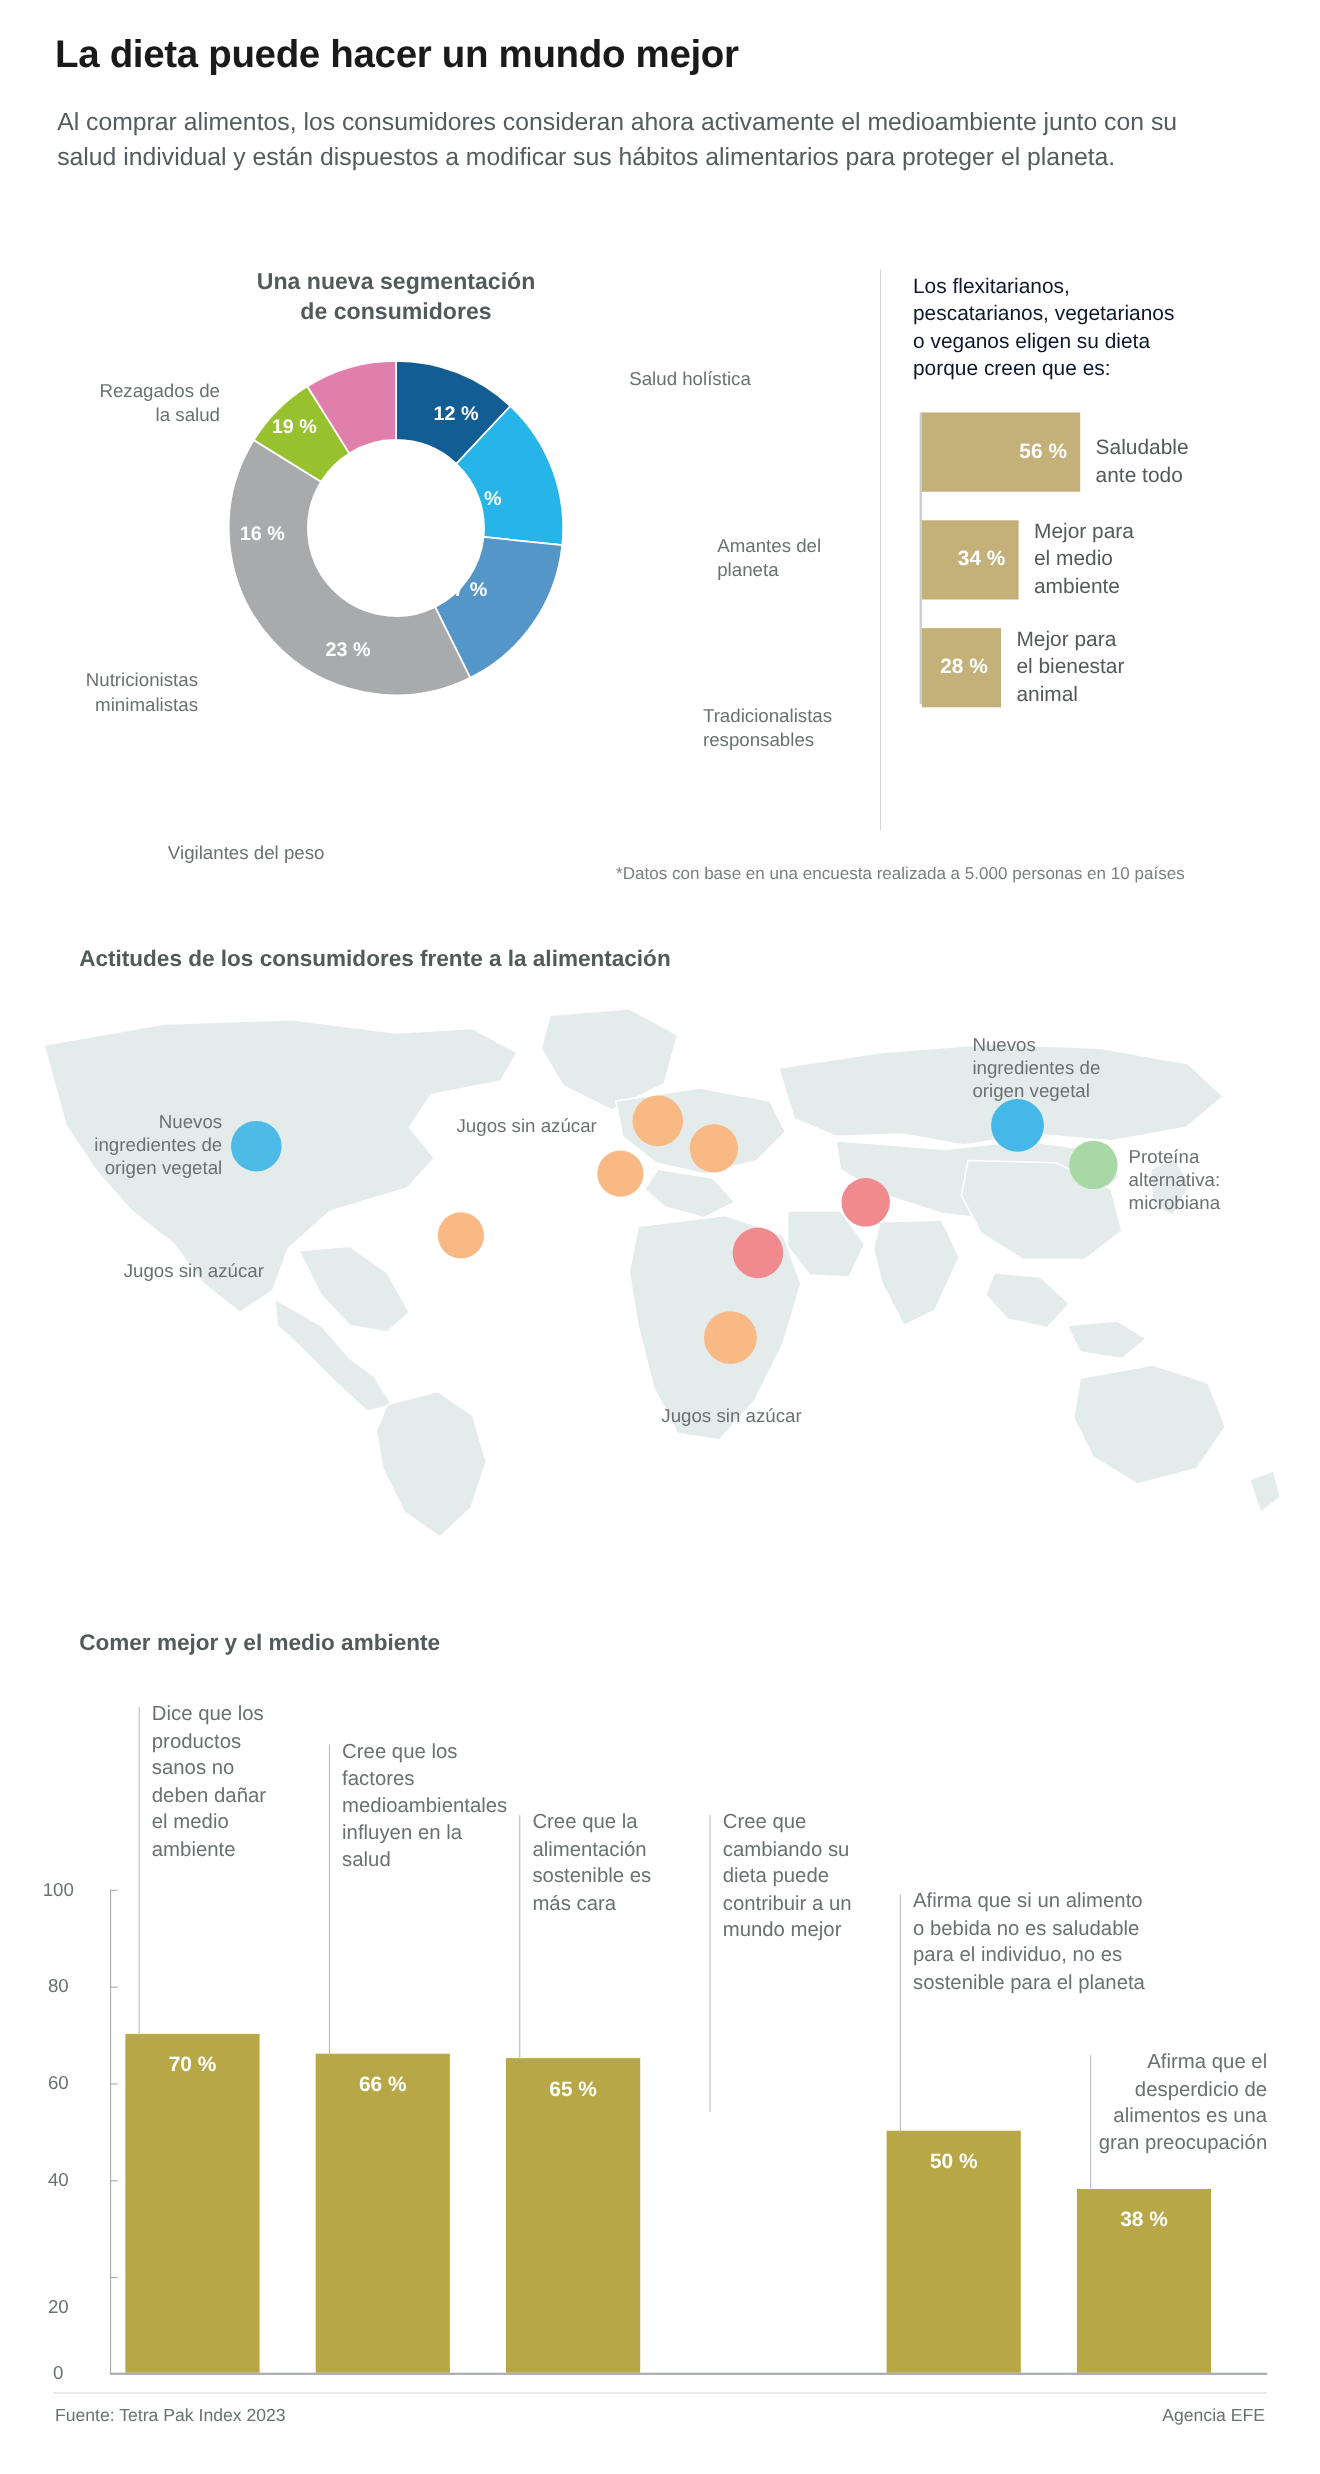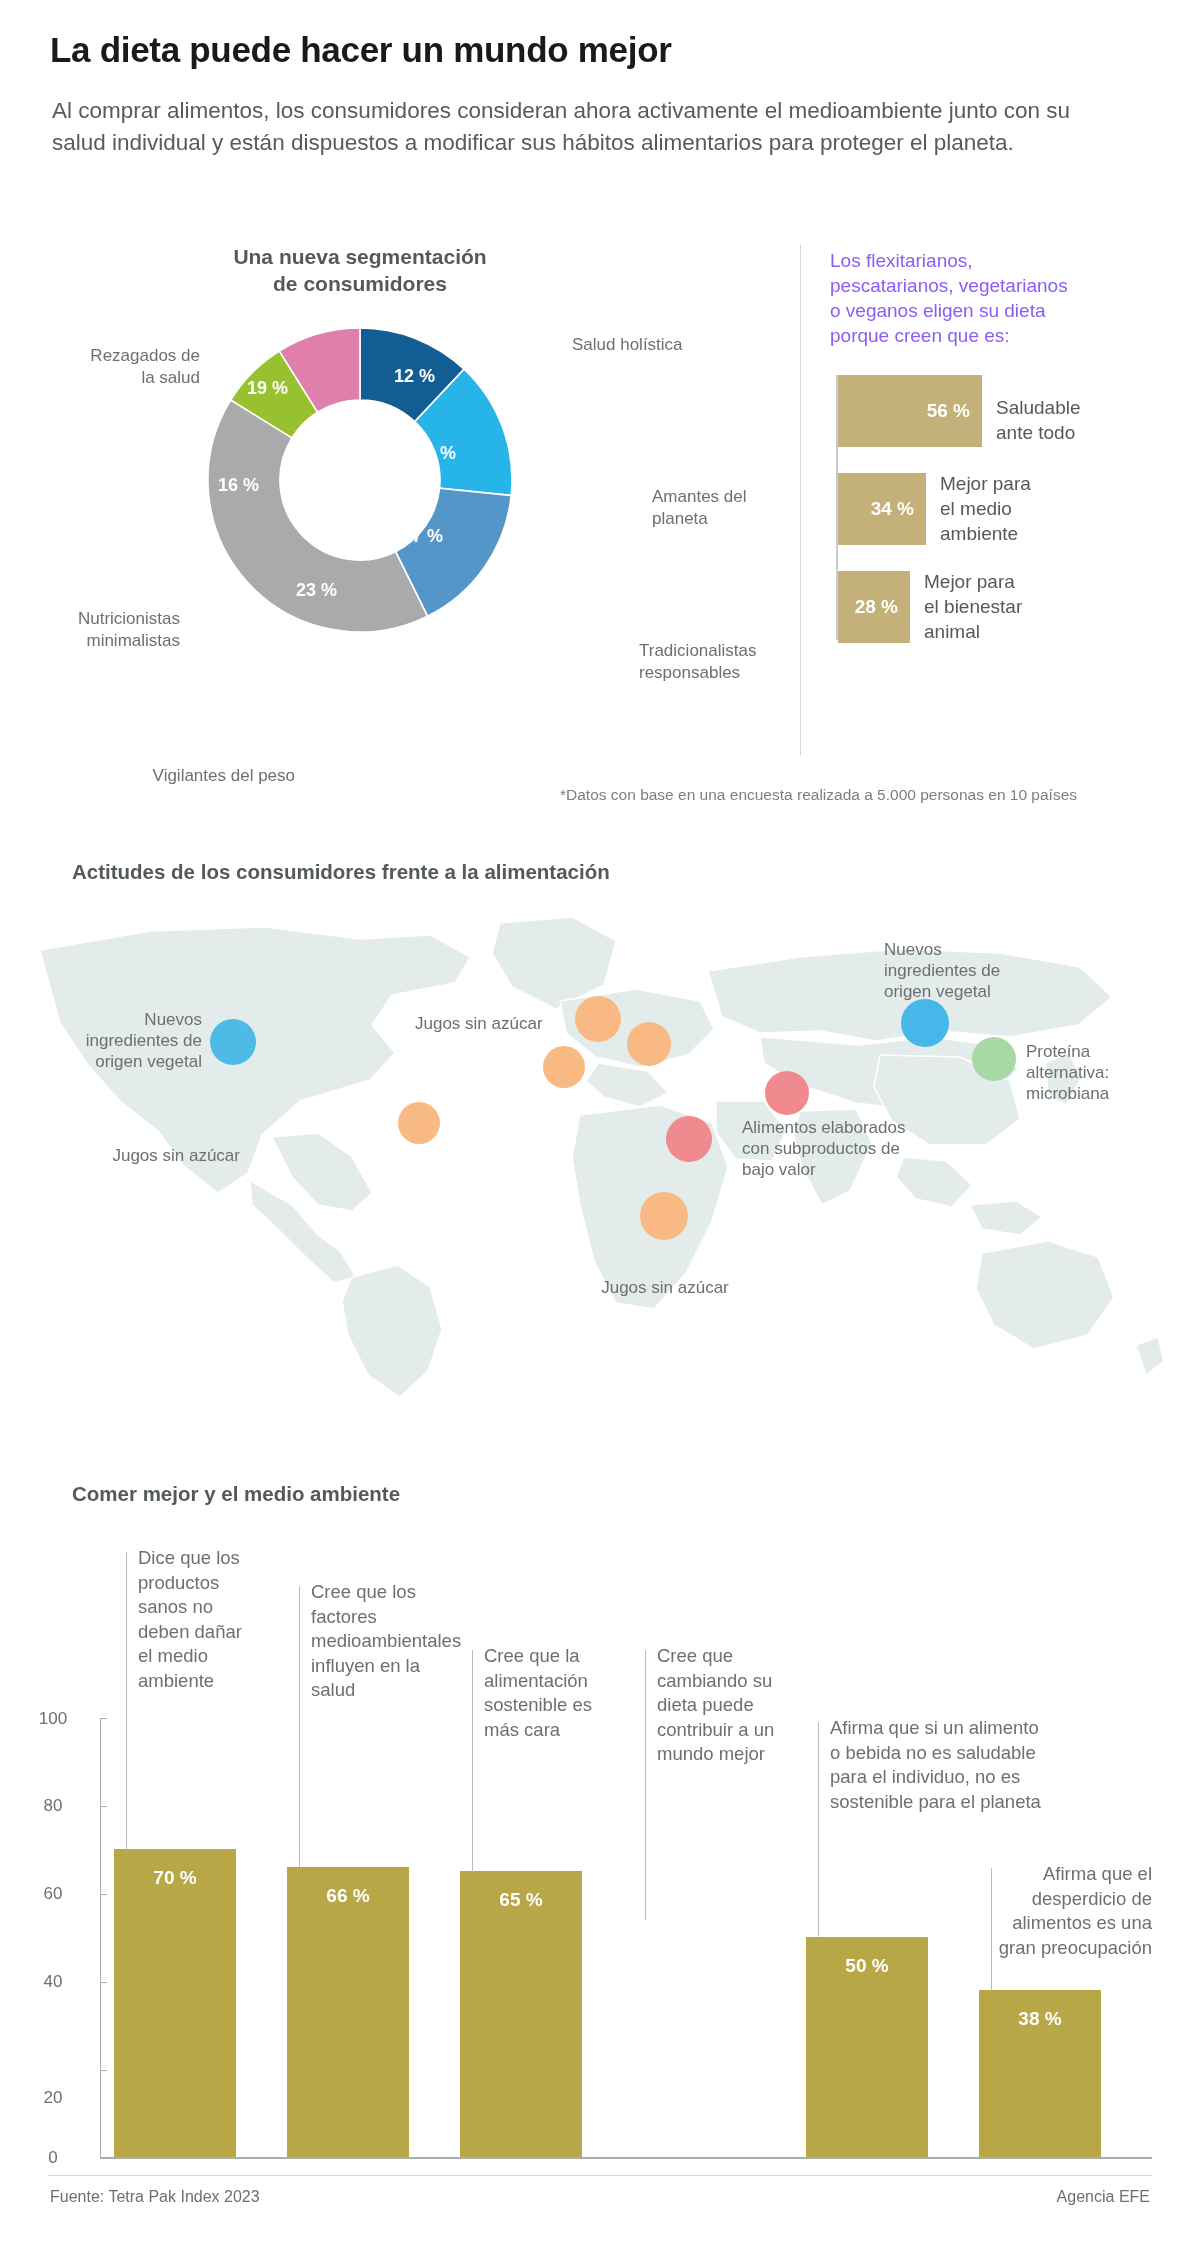--- a/index.html
+++ b/index.html
@@ -76,21 +76,21 @@
     background: #d4d7d9;
   }
 
   
   .flex-intro {
     position: absolute;
     left: 830px; top: 248px;
     width: 330px;
     font-size: 19px;
     line-height: 25px;
-    color: #8b5cf6;
+    color: #0f172a;
   }
   .hbars {
     position: absolute;
     left: 836px; top: 375px;
     width: 360px; height: 265px;
   }
   .hb-axis {
     position: absolute;
     left: 0; top: 0;
     width: 2px; height: 265px;
@@ -399,25 +399,20 @@
     </div>
     <div class="map-label ml-right" style="left:884px; top:34px; width:160px;">
       <span>Nuevos</span><br>
       <span>ingredientes de</span><br>
       <span>origen vegetal</span>
     </div>
     <div class="map-label ml-right" style="left:1026px; top:136px; width:160px;">
       <span>Proteína</span><br>
       <span>alternativa:</span><br>
       <span>microbiana</span>
-    </div>
-    <div class="map-label ml-right" style="left:742px; top:212px; width:220px;">
-      <span>Alimentos elaborados</span><br>
-      <span>con subproductos de</span><br>
-      <span>bajo valor</span>
     </div>
     <div class="map-label ml-left" style="left:60px; top:240px; width:180px;">
       <span>Jugos sin azúcar</span>
     </div>
     <div class="map-label ml-center" style="left:570px; top:372px; width:190px;">
       <span>Jugos sin azúcar</span>
     </div>
   </div>
 
   <div class="bottom-title">Comer mejor y el medio ambiente</div>

